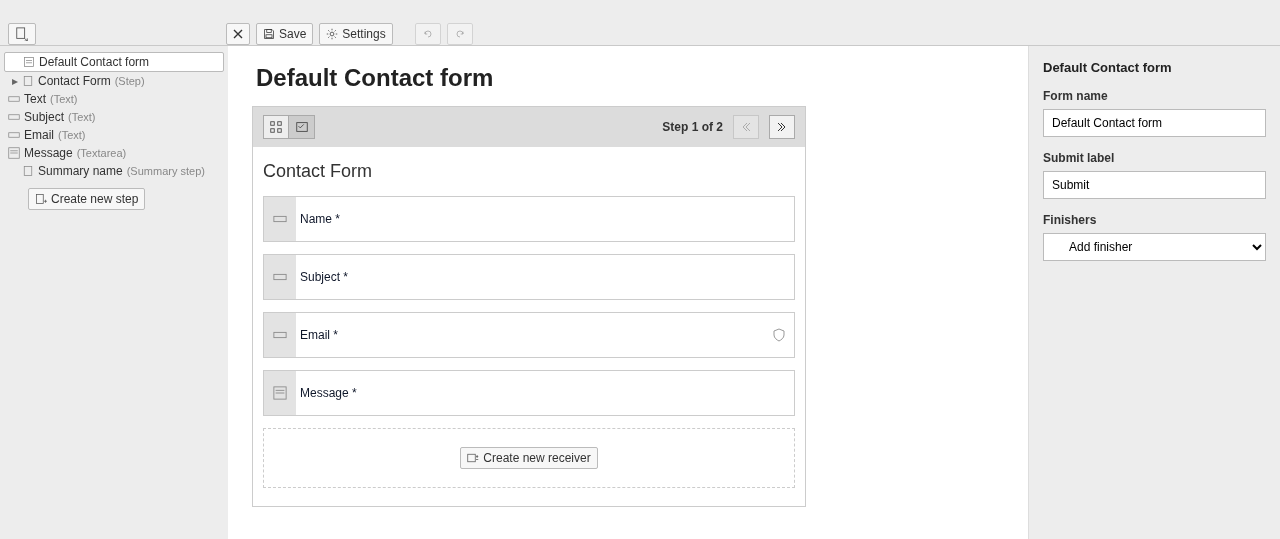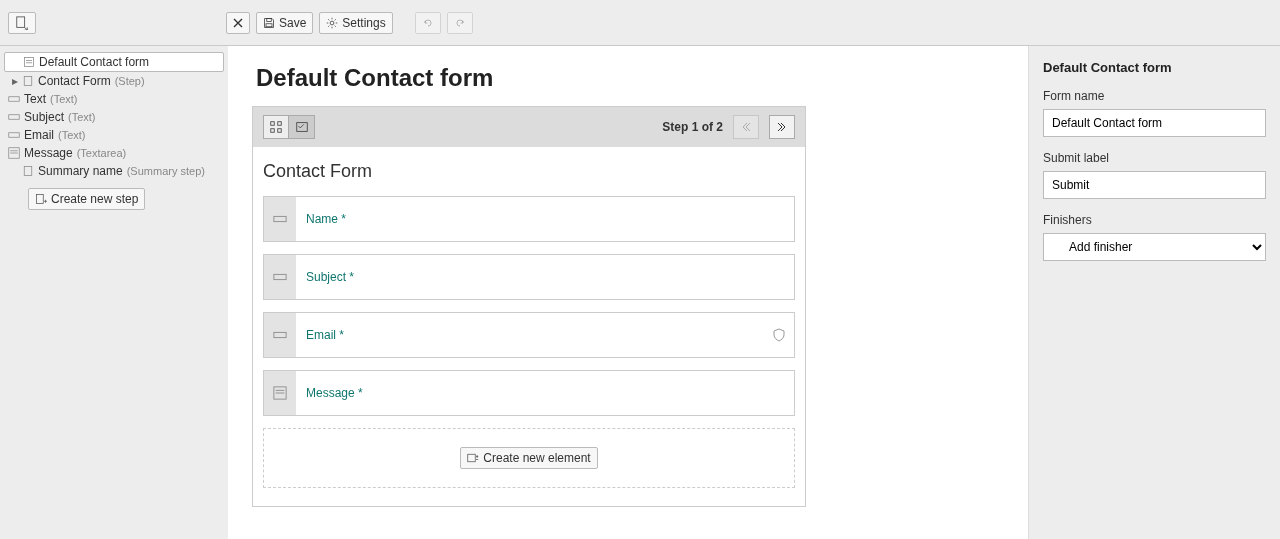--- a/index.html
+++ b/index.html
@@ -1,17 +1,17 @@
 <!DOCTYPE html>
 <html><head>
 <meta charset="utf-8">
 <style>
 * { box-sizing: border-box; margin: 0; padding: 0; }
 body { font-family: -apple-system, BlinkMacSystemFont, "Segoe UI", Arial, sans-serif; font-size: 12px; color: #333; background: #ededed; }
-.topbar { height: 46px; background: #ededed; border-bottom: 1px solid #c9c9c9; display: flex; align-items: center; padding: 0 8px; }
+.topbar { height: 46px; background: #ededed; border-bottom: 1px solid #c9c9c9; display: flex; align-items: flex-end; padding: 0 8px; }
 .topbar-left { width: 218px; display: flex; align-items: center; }
 .topbar-mid { display: flex; align-items: center; gap: 6px; }
 .btn { height: 22px; min-width: 22px; border: 1px solid #bbb; background: #f7f7f7; display: inline-flex; align-items: center; justify-content: center; padding: 0 6px; font-size: 12px; color: #333; cursor: pointer; border-radius: 2px; }
 .btn .icon { margin-right: 4px; }
 .btn.icon-only .icon { margin-right: 0; }
 .btn.disabled { opacity: 0.5; cursor: default; }
 .icon svg { display: block; }
 .layout { display: flex; height: calc(100vh - 46px); }
 .sidebar-left { width: 228px; background: #ededed; padding: 6px 4px; }
 .tree { list-style: none; }
@@ -32,27 +32,27 @@
 .toggle-btn.active { background: #ccc; }
 .toggle-btn + .toggle-btn { border-left: none; }
 .stage-header-right { display: flex; align-items: center; gap: 10px; }
 .step-indicator { font-weight: 600; font-size: 12px; }
 .nav-btn { width: 26px; height: 24px; border: 1px solid #aaa; background: #f2f2f2; display: inline-flex; align-items: center; justify-content: center; cursor: pointer; }
 .nav-btn.disabled { opacity: 0.4; cursor: default; }
 .stage-body { padding: 14px 10px 18px; }
 .step-title { font-size: 18px; font-weight: 500; margin-bottom: 14px; }
 .form-field { display: flex; border: 1px solid #ccc; background: #fff; height: 46px; margin-bottom: 12px; align-items: stretch; }
 .field-handle { width: 32px; background: #e3e3e3; display: flex; align-items: center; justify-content: center; color: #777; }
-.field-label { flex: 1; display: flex; align-items: center; padding: 0 10px; font-size: 12px; color: #0f766e; }
+.field-label { flex: 1; display: flex; align-items: center; padding: 0 4px; font-size: 12px; color: #0f172a; }
 .field-extra { width: 30px; display: flex; align-items: center; justify-content: center; color: #999; }
 .add-element-zone { border: 1px dashed #ccc; padding: 18px; display: flex; justify-content: center; margin-top: 6px; }
 .sidebar-right { width: 252px; background: #ededed; padding: 14px 14px; border-left: 1px solid #ddd; }
 .panel-title { font-weight: 700; font-size: 13px; margin-bottom: 14px; color: #222; }
 .field-group { margin-bottom: 14px; }
-.field-group label { display: block; font-weight: 400; font-size: 12px; margin-bottom: 6px; }
+.field-group label { display: block; font-weight: 700; font-size: 12px; margin-bottom: 6px; }
 .text-input { width: 100%; height: 28px; border: 1px solid #bbb; padding: 0 8px; font-size: 12px; background: #fff; }
 .select { width: 100%; height: 28px; border: 1px solid #bbb; padding: 0 21px; font-size: 12px; background: #fff; }
 .finisher-row { display: flex; align-items: center; border: 1px solid #ccc; background: #e3e3e3; margin-top: 8px; height: 28px; padding: 0 6px; gap: 6px; }
 .finisher-row .f-toggle { color: #666; display: inline-flex; }
 .finisher-row .f-icon { display: inline-flex; color: #555; }
 .finisher-row .f-label { flex: 1; font-size: 12px; }
 .finisher-row .f-delete { width: 22px; height: 20px; border: 1px solid #bbb; background: #f3f3f3; display: inline-flex; align-items: center; justify-content: center; cursor: pointer; }
 </style>
 </head>
 <body>
@@ -300,21 +300,21 @@
         </div>
 
         <div class="add-element-zone">
           <button class="btn">
             <span class="icon">
               <svg width="12" height="12" viewBox="0 0 16 16">
                   <rect x="1" y="3" width="10" height="10" fill="none" stroke="#555"></rect>
                   <path d="M12 6 h3 M12 10 h3 M13.5 4 v4" stroke="#555"></path>
                 </svg>
             </span>
-            <span>Create new element</span>
+            <span>Create new receiver</span>
           </button>
         </div>
       </div>
     </div>
   </div>
 
   <div class="sidebar-right">
     <div class="panel-title">Default Contact form</div>
 
     <div class="field-group">

